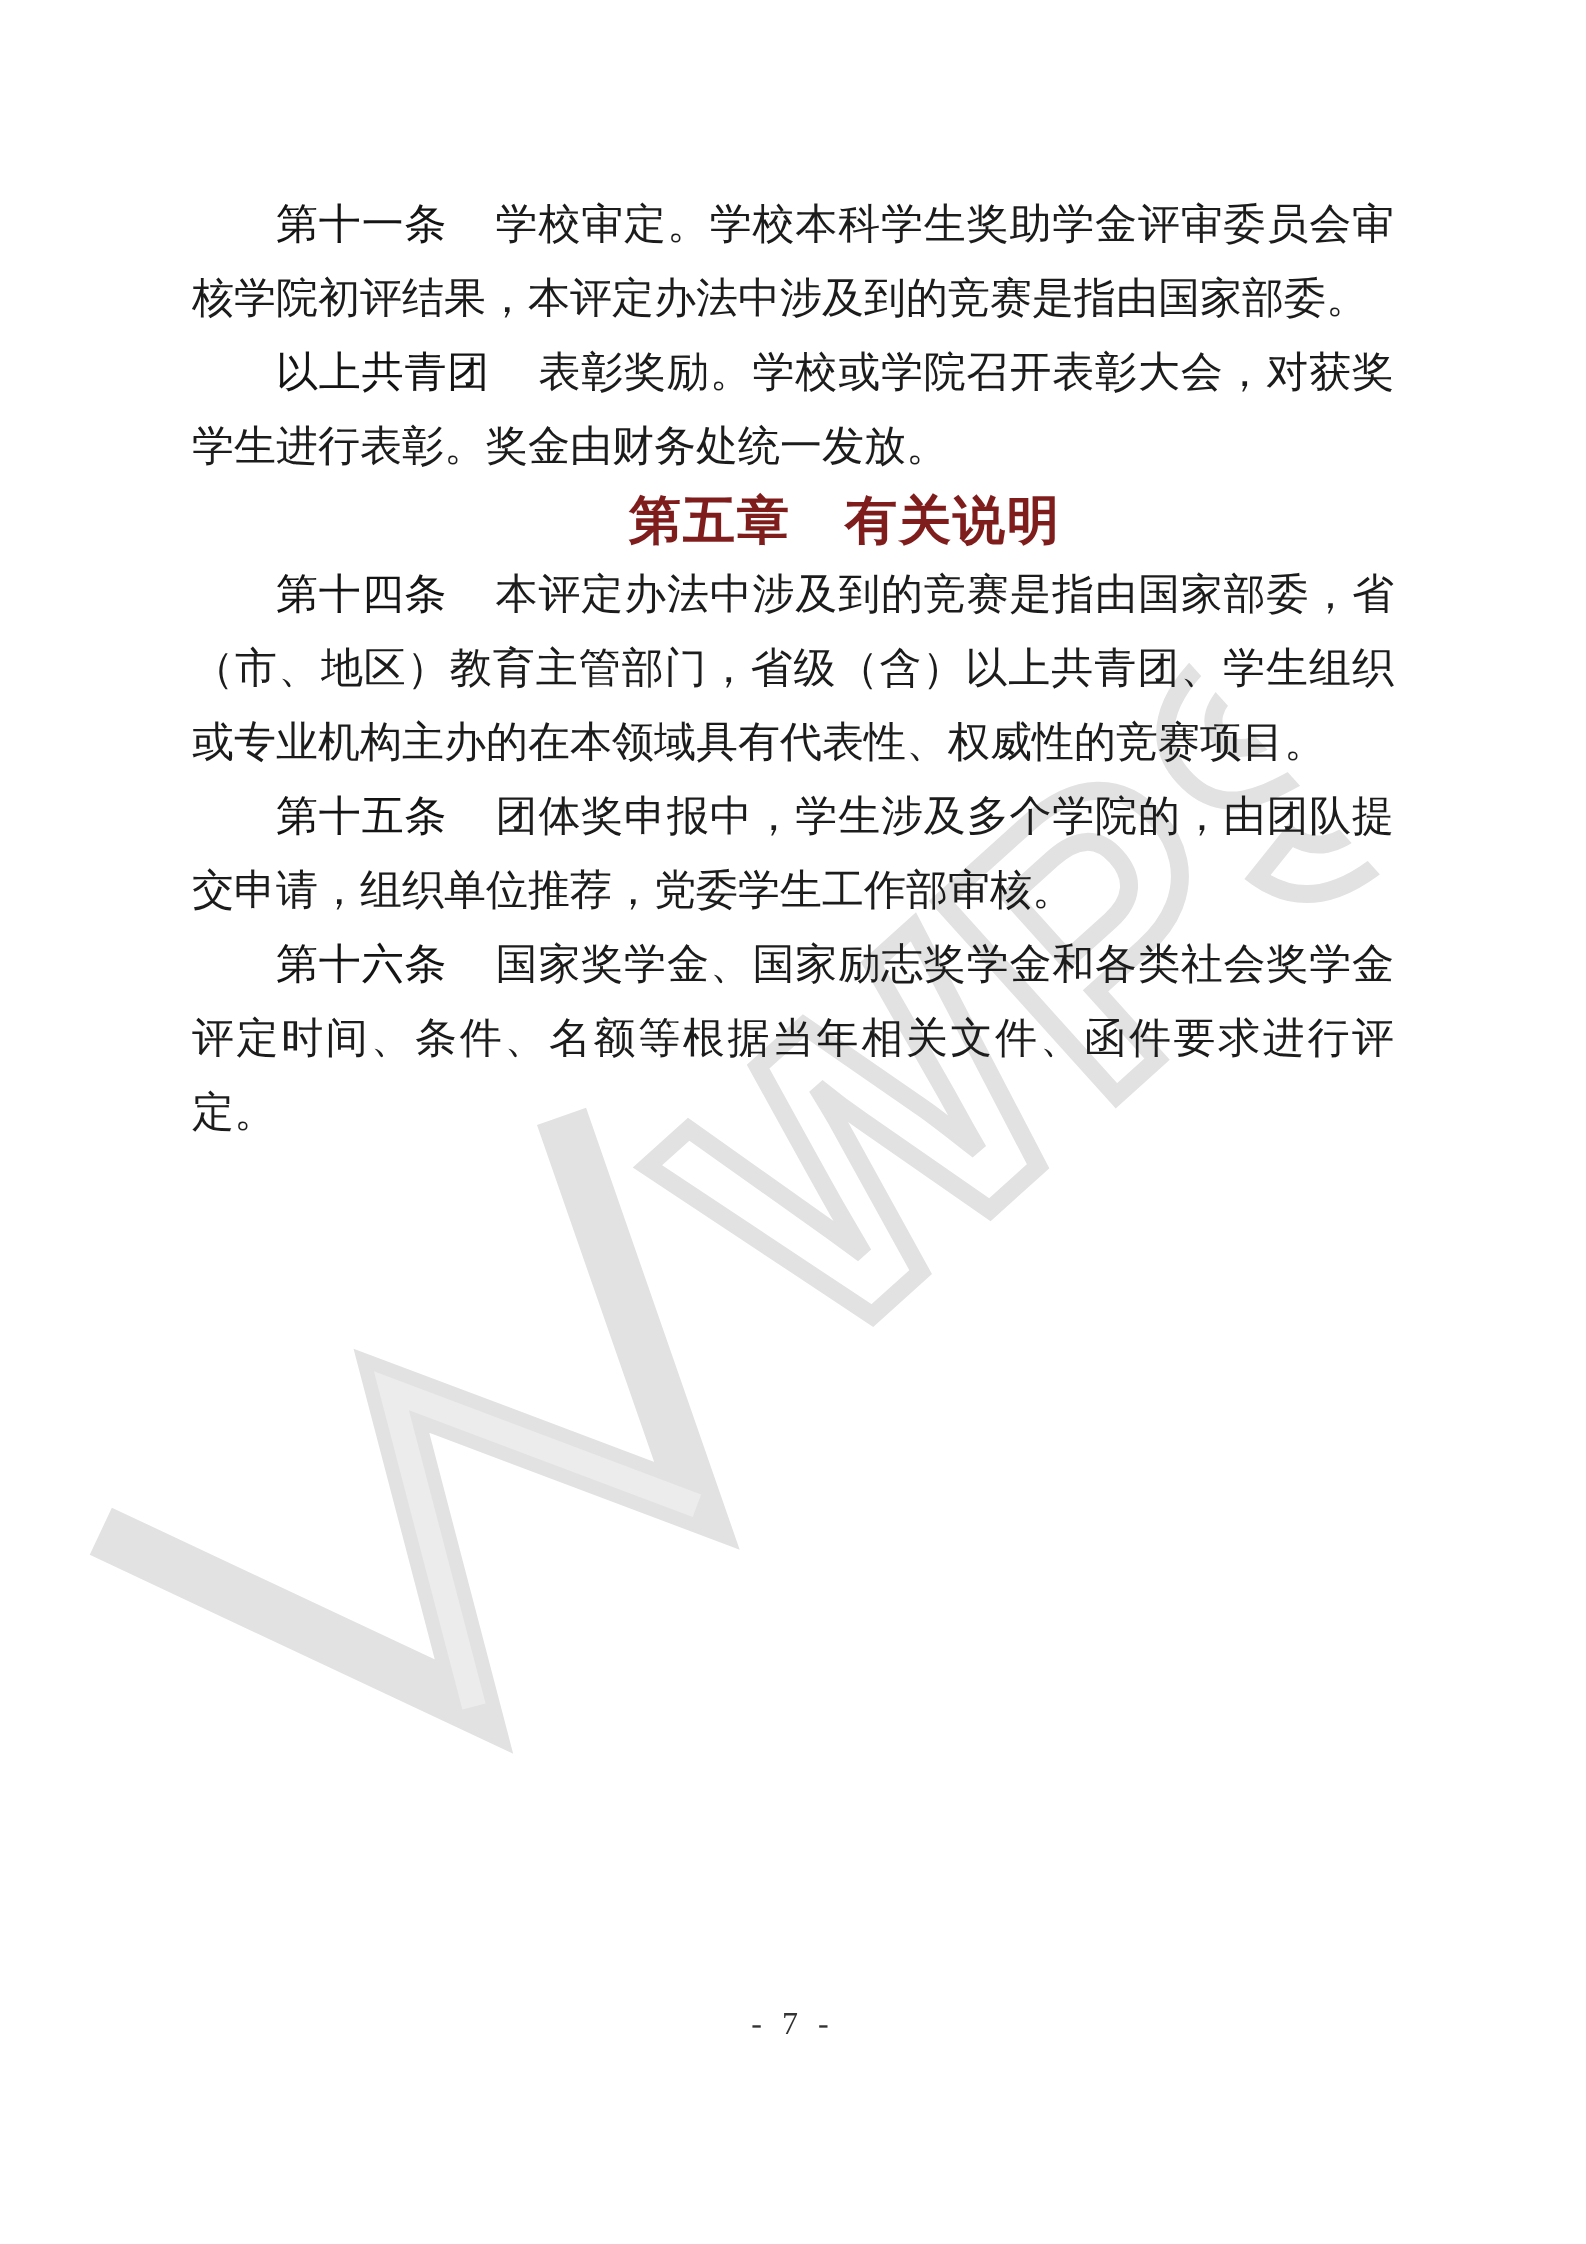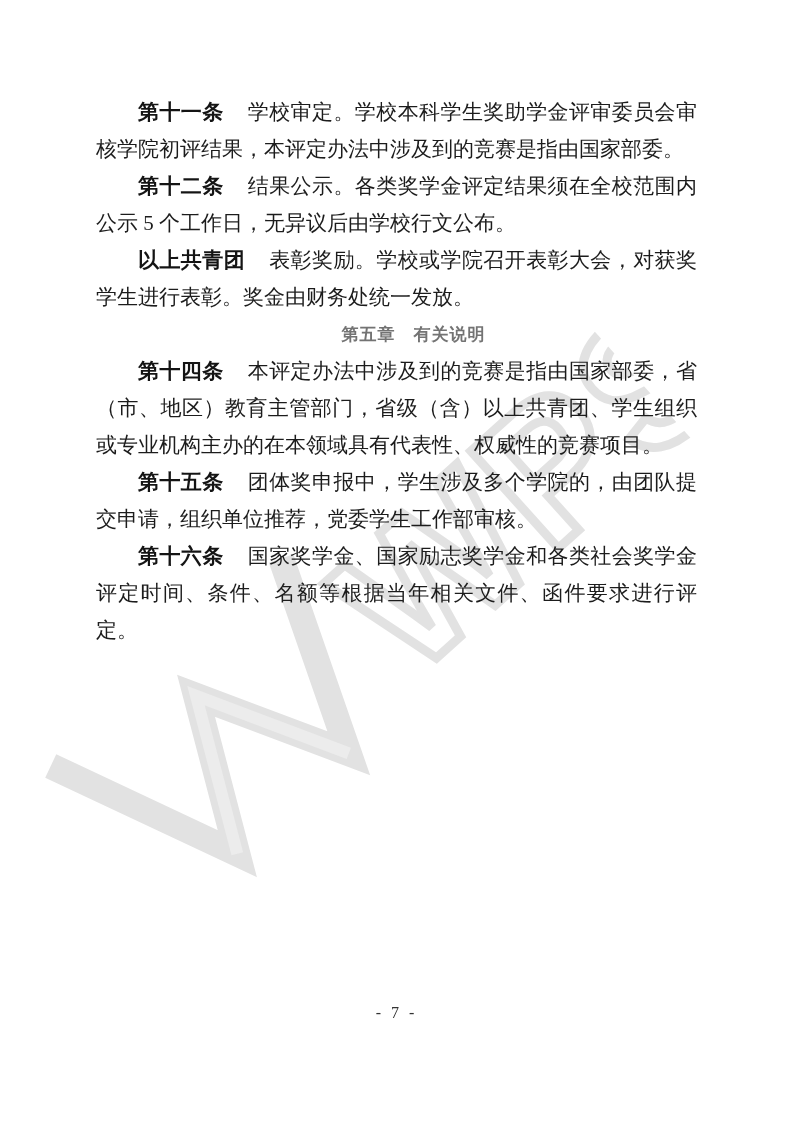--- a/index.html
+++ b/index.html
@@ -30,31 +30,31 @@
     font-size: 21px;
     line-height: 37px;
     text-align: justify;
   }
   p.para {
     margin: 0;
     padding: 0;
     text-indent: 2em;
   }
   .term {
-    font-weight: bold;
+    font-weight: normal;
     color: #141414;
     margin-right: 1.15em;
   }
   .heading {
     margin: 20px 0 20px 0;
     text-align: center;
     text-indent: 0;
     font-weight: bold;
-    font-size: 17px;
-    color: #737373;
+    font-size: 26px;
+    color: #7f1d1d;
     font-family: "Liberation Sans", "DejaVu Sans", sans-serif;
     letter-spacing: 1px;
   }
   .footer {
     position: absolute;
     top: 1004px;
     left: 0;
     width: 100%;
     text-align: center;
     z-index: 1;
@@ -76,21 +76,20 @@
         <path d="M95,220 L170,75 L245,220" stroke-width="12" stroke="#ececec"></path>
       </g>
       <text x="340" y="208" font-size="190" font-weight="bold" font-family="Liberation Sans, DejaVu Sans, sans-serif" fill="none" stroke="#e2e2e2" stroke-width="9" letter-spacing="6">WPS</text>
     </svg>
   </div>
 
   <div class="content">
 
     <p class="para"><span class="term">第十一条</span><span>学校审定。学校本科学生奖助学金评审委员会审核学院初评结果，本评定办法中涉及到的竞赛是指由国家部委。</span></p>
 
-    <p class="para"><span class="term">第十二条</span><span>结果公示。各类奖学金评定结果须在全校范围内公示 5 个工作日，无异议后由学校行文公布。</span></p>
 
     <p class="para"><span class="term">以上共青团</span><span>表彰奖励。学校或学院召开表彰大会，对获奖学生进行表彰。奖金由财务处统一发放。</span></p>
 
     <p class="para heading">第五章　有关说明</p>
 
     <p class="para"><span class="term">第十四条</span><span>本评定办法中涉及到的竞赛是指由国家部委，省（市、地区）教育主管部门，省级（含）以上共青团、学生组织或专业机构主办的在本领域具有代表性、权威性的竞赛项目。</span></p>
 
     <p class="para"><span class="term">第十五条</span><span>团体奖申报中，学生涉及多个学院的，由团队提交申请，组织单位推荐，党委学生工作部审核。</span></p>
 
     <p class="para"><span class="term">第十六条</span><span>国家奖学金、国家励志奖学金和各类社会奖学金评定时间、条件、名额等根据当年相关文件、函件要求进行评定。</span></p>

